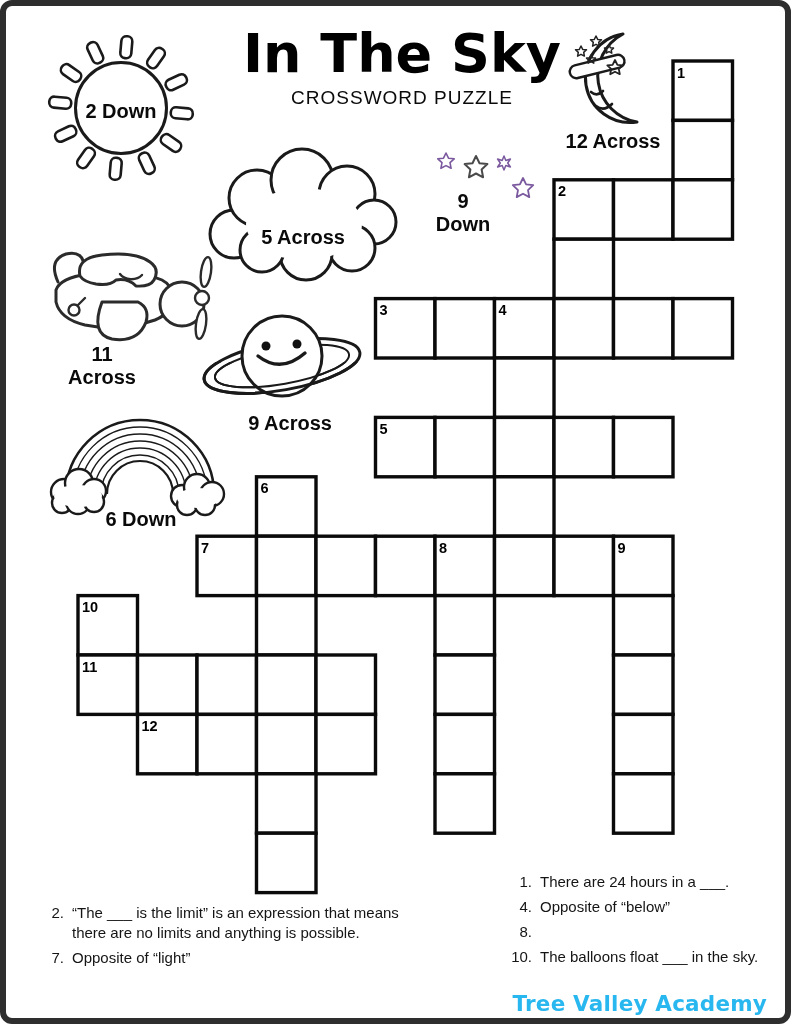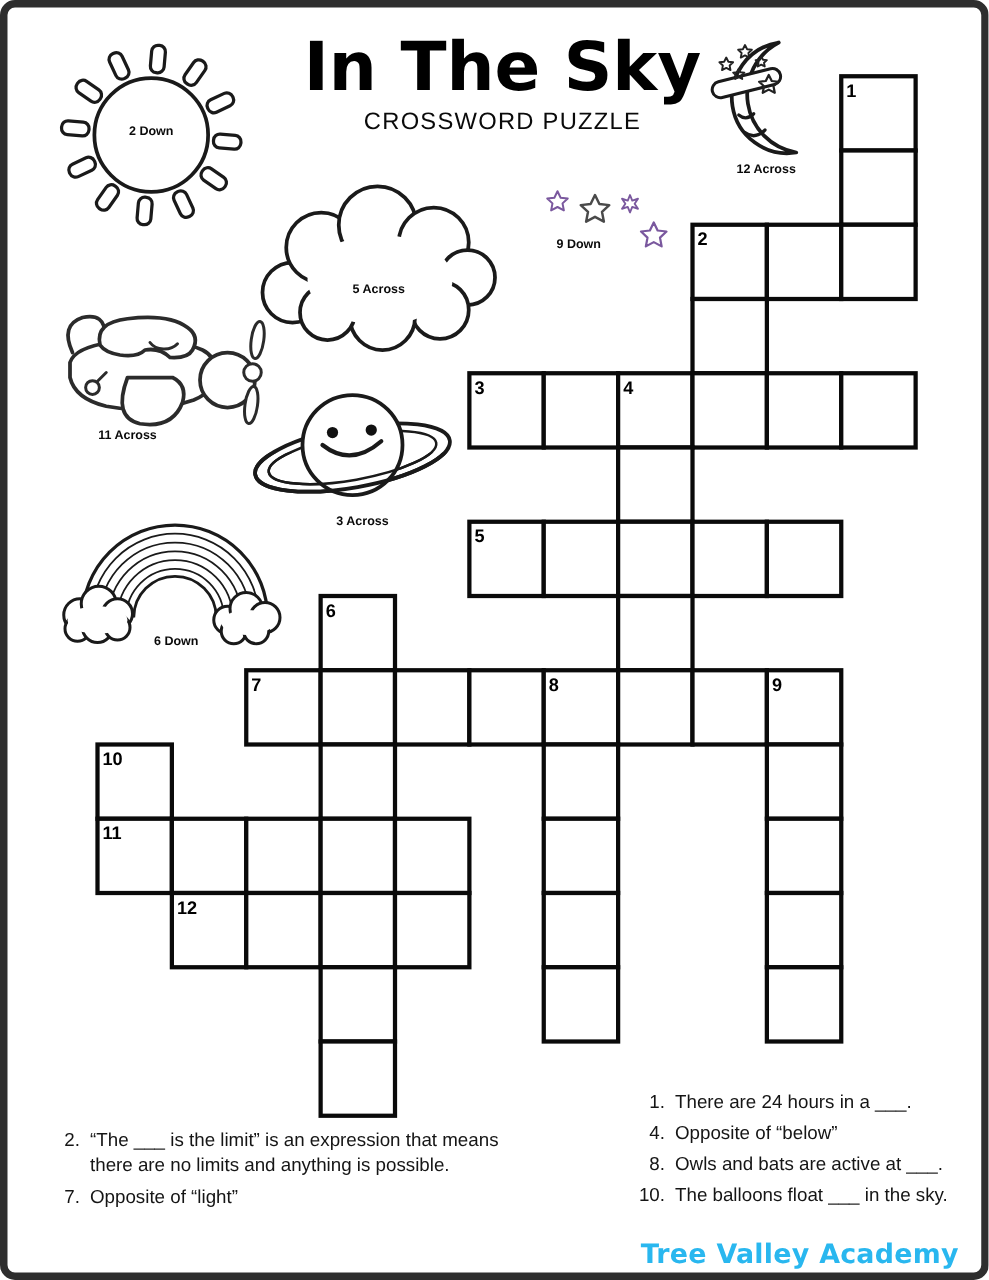--- a/index.html
+++ b/index.html
@@ -5,21 +5,21 @@
   html,body{margin:0;padding:0;background:#ffffff;}
   #page{position:relative;width:791px;height:1024px;background:#fff;overflow:hidden;
         font-family:"Liberation Sans",sans-serif;color:#111;}
   #frame{position:absolute;inset:0;border:6px solid #2e2e2e;border-radius:12px;pointer-events:none;z-index:50;}
   .abs{position:absolute;}
   #title{left:202px;top:26px;width:400px;text-align:center;
          font-family:"DejaVu Sans",sans-serif;font-weight:bold;font-size:54px;line-height:1.05;
          letter-spacing:0px;color:#000000;}
   #subtitle{left:202px;top:87px;width:400px;text-align:center;
             font-size:19px;letter-spacing:1px;color:#0a0a0a;}
-  .pic-label{font-weight:bold;font-size:10px;color:#0a0a0a;text-align:center;}
+  .pic-label{font-weight:bold;font-size:20px;color:#0a0a0a;text-align:center;}
   svg.art{position:absolute;overflow:visible;}
   svg.art path, svg.art circle, svg.art ellipse, svg.art rect{vector-effect:none;}
   #grid-svg{position:absolute;left:0;top:0;width:791px;height:1024px;z-index:10;}
   #grid-svg rect{fill:#fff;stroke:#0a0a0a;stroke-width:3.4px;}
   #grid-svg text{font-family:"Liberation Sans",sans-serif;font-weight:bold;font-size:14.5px;fill:#000;}
   .clue-block{position:absolute;font-size:15px;color:#151515;}
   #across-block{left:40px;top:903px;width:380px;}
   #down-block{left:508px;top:872px;width:272px;}
   .clue-heading{font-weight:bold;font-size:16px;text-decoration:underline;
                 text-underline-offset:3px;margin-bottom:8px;letter-spacing:0.3px;}
@@ -126,21 +126,21 @@
     <ellipse cx="84" cy="60" rx="68" ry="18" transform="rotate(-10 84 60)" fill="none" stroke="#1a1a1a" stroke-width="2"></ellipse>
     <circle cx="84" cy="50" r="40" fill="#fff" stroke="#1a1a1a" stroke-width="3"></circle>
     <g clip-path="url(#ringFront)">
       <ellipse cx="84" cy="60" rx="79" ry="24" transform="rotate(-10 84 60)" fill="none" stroke="#1a1a1a" stroke-width="3"></ellipse>
       <ellipse cx="84" cy="60" rx="68" ry="18" transform="rotate(-10 84 60)" fill="none" stroke="#1a1a1a" stroke-width="2"></ellipse>
     </g>
     <circle cx="68" cy="40" r="4.5" fill="#111"></circle>
     <circle cx="99" cy="38" r="4.5" fill="#111"></circle>
     <path d="M 60 50 Q 83 68 107 47" fill="none" stroke="#1a1a1a" stroke-width="3.4" stroke-linecap="round"></path>
   </svg>
-  <div class="abs pic-label" style="left:246px;top:412px;width:88px">3 Across</div>
+  <div class="abs pic-label" style="left:246px;top:412px;width:88px">9 Across</div>
 
   <svg class="art" style="left:42px;top:392px" width="195" height="122" viewBox="0 0 195 122">
     <g fill="none" stroke="#1a1a1a">
       <path stroke-width="2.6" d="M 24 102 A 74 74 0 0 1 172 102"></path>
       <path stroke-width="1.4" d="M 31 102 A 67 67 0 0 1 165 102"></path>
       <path stroke-width="1.4" d="M 38 102 A 60 60 0 0 1 158 102"></path>
       <path stroke-width="1.4" d="M 45 102 A 53 53 0 0 1 151 102"></path>
       <path stroke-width="1.4" d="M 52 102 A 46 46 0 0 1 144 102"></path>
       <path stroke-width="1.4" d="M 59 102 A 39 39 0 0 1 137 102"></path>
       <path stroke-width="2.2" d="M 65 102 A 33 33 0 0 1 131 102"></path>
@@ -343,21 +343,20 @@
         <div class="clue-row">
           <div class="clue-num">1.</div>
           <div class="clue-text">There are 24 hours in a ___.</div>
         </div>
         <div class="clue-row">
           <div class="clue-num">4.</div>
           <div class="clue-text">Opposite of “below”</div>
         </div>
         <div class="clue-row">
           <div class="clue-num">8.</div>
-          <div class="clue-text">Owls and bats are active at ___.</div>
         </div>
         <div class="clue-row">
           <div class="clue-num">10.</div>
           <div class="clue-text">The balloons float ___ in the sky.</div>
         </div>
       </div>
   </div>
 
   <div class="abs" id="brand" style="color: rgb(41, 183, 239);">Tree Valley Academy</div>
 </div>

